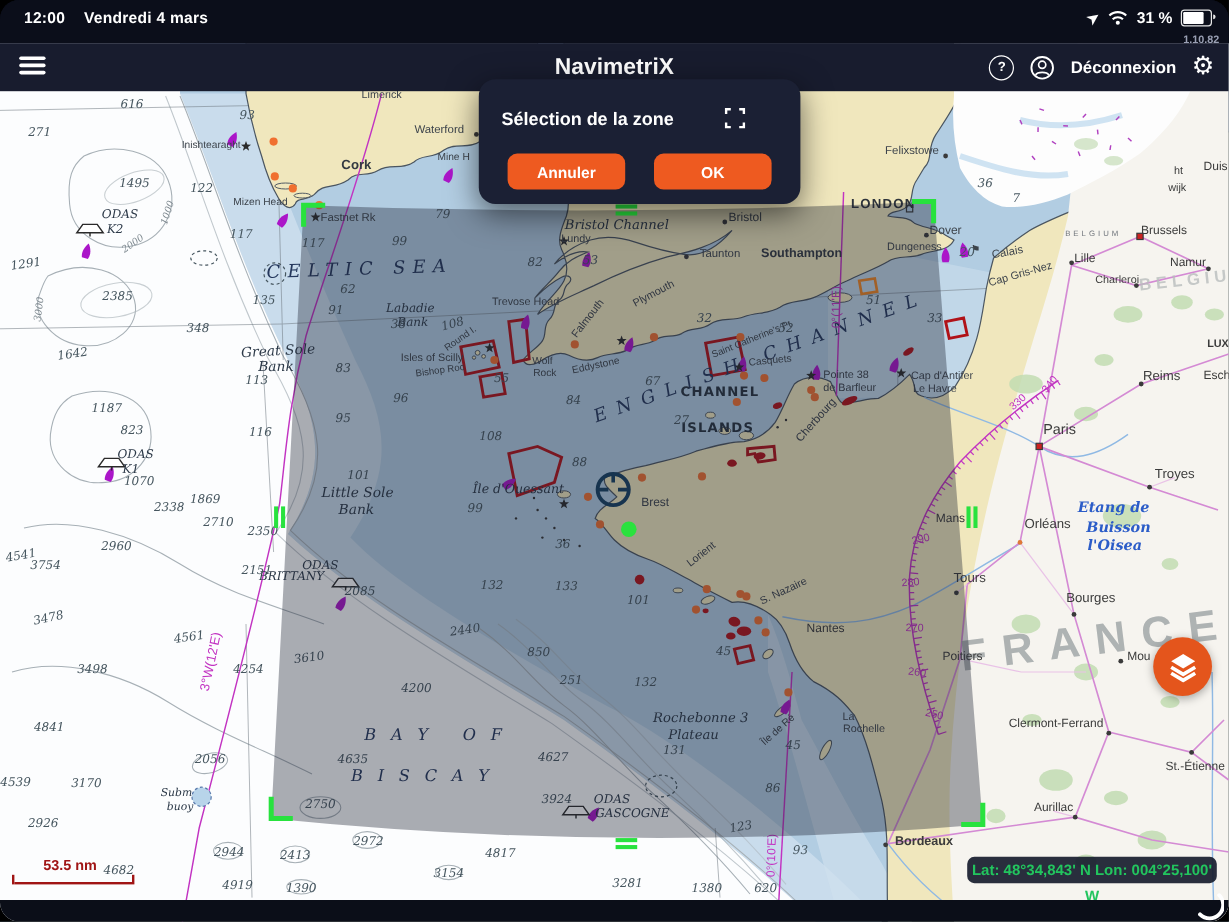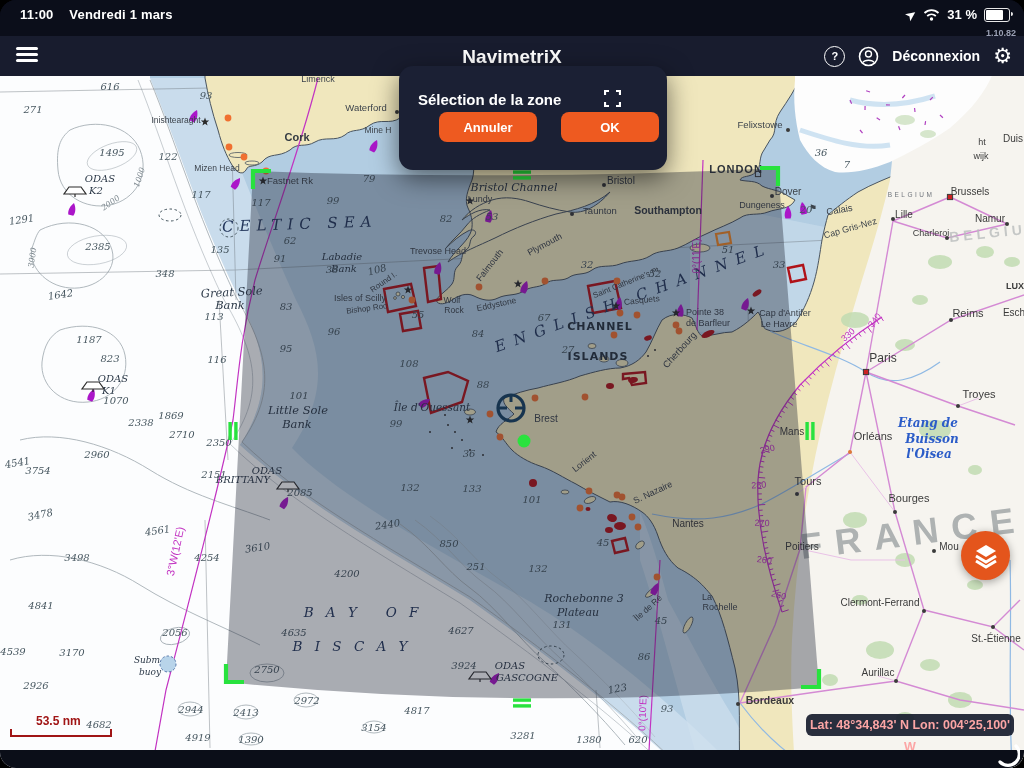--- a/index.html
+++ b/index.html
@@ -22,32 +22,32 @@
   .hdr-right{position:absolute;right:12px;top:0;height:40px;display:flex;align-items:center;gap:13px;}
   .circle-ic{width:19px;height:19px;border:1.6px solid #fff;border-radius:50%;display:flex;align-items:center;justify-content:center;font-size:11px;font-weight:bold;}
   .logout{font-size:14px;font-weight:bold;}
   .gear{font-size:21px;line-height:20px;}
   .version{position:absolute;right:8px;top:-8px;font-size:9px;color:#9aa0b4;font-weight:bold;margin-left:16px;}
   
   .dialog{position:absolute;left:399px;top:66px;width:268px;height:104px;background:#1b2034;border-radius:14px;
           box-shadow:0 8px 26px rgba(0,0,0,.55);z-index:40;color:#fff;}
   .dlg-title{position:absolute;left:19px;top:25px;font-size:15px;font-weight:bold;}
   .dlg-expand{position:absolute;right:46px;top:24px;width:17px;height:17px;}
-  .dlg-buttons{position:absolute;left:0;bottom:28px;width:100%;display:flex;justify-content:space-evenly;padding-left:16px;}
+  .dlg-buttons{position:absolute;left:0;bottom:12px;width:100%;display:flex;justify-content:space-evenly;}
   .btn{width:98px;height:30px;background:#ee5a20;border:none;border-radius:8px;color:#fff;font-weight:bold;
        font-size:13px;font-family:"Liberation Sans",sans-serif;cursor:pointer;}
   
   svg.chart{position:absolute;left:0;top:0;z-index:1;}
   .bottombar{position:absolute;left:0;bottom:0;width:1024px;height:18px;background:#0b0e18;z-index:25;}
   .scalebox{position:absolute;left:10px;top:714px;z-index:20;color:#a01515;font-weight:bold;font-size:12px;}
   .scaleline{position:relative;width:98px;height:8px;border-left:2px solid #a01515;border-right:2px solid #a01515;}
   .scaleline i{position:absolute;left:0;right:0;bottom:0;height:2px;background:#a01515;}
   .scalelbl{margin:0 0 1px 26px;}
   .latlon{position:absolute;left:806px;top:714px;width:208px;height:22px;background:rgba(23,28,46,.92);
-          border-radius:6px;color:#fca5a5;font-size:12.5px;font-weight:bold;text-align:center;line-height:22px;z-index:20;}
+          border-radius:6px;color:#22c55e;font-size:12.5px;font-weight:bold;text-align:center;line-height:22px;z-index:20;}
   .fab{position:absolute;left:961px;top:531px;width:49px;height:49px;border-radius:50%;background:#e4551c;z-index:20;
        display:flex;align-items:center;justify-content:center;box-shadow:0 2px 8px rgba(0,0,0,.35);cursor:pointer;}
   .moon{position:absolute;left:994px;top:744px;z-index:31;}
   
   text{white-space:pre;}
   .ts  {font-family:"DejaVu Serif",serif;font-style:italic;fill:#24375c;}
   .tb  {font-family:"DejaVu Serif",serif;font-style:italic;fill:#2c3948;}
   .ti  {font-family:"DejaVu Sans",sans-serif;font-weight:bold;fill:#26323e;}
   .tc  {font-family:"Liberation Sans",sans-serif;fill:#3d444c;}
   .tcb {font-family:"Liberation Sans",sans-serif;font-weight:bold;fill:#333a42;}
@@ -628,22 +628,22 @@
 
     <g id="gPos">
         <circle cx="511" cy="408" r="13" stroke="#17344f" stroke-width="3.2" fill="none"></circle>
         <path d="M498,408 L507,408 M515,408 L524,408 M511,395 L511,402" stroke="#17344f" stroke-width="3"></path>
         <circle cx="524" cy="441" r="6.5" fill="#2ae23e"></circle>
       </g>
   </svg>
 
   <div class="statusbar">
     <div class="st-left">
-      <span>11:00</span>
-      <span class="st-date">Vendredi 1 mars</span>
+      <span>12:00</span>
+      <span class="st-date">Vendredi 4 mars</span>
     </div>
     <div class="st-right">
       <span class="loc-arrow">➤</span>
       <svg width="17" height="13">
         <path d="M1.5,5 A10,10 0 0 1 15.5,5" stroke="#fff" stroke-width="1.8" fill="none"></path>
         <path d="M4.2,8 A6.5,6.5 0 0 1 12.8,8" stroke="#fff" stroke-width="1.8" fill="none"></path>
         <circle cx="8.5" cy="11" r="1.7" fill="#fff"></circle>
       </svg>
       <span>31 %</span>
       <span class="battery">

